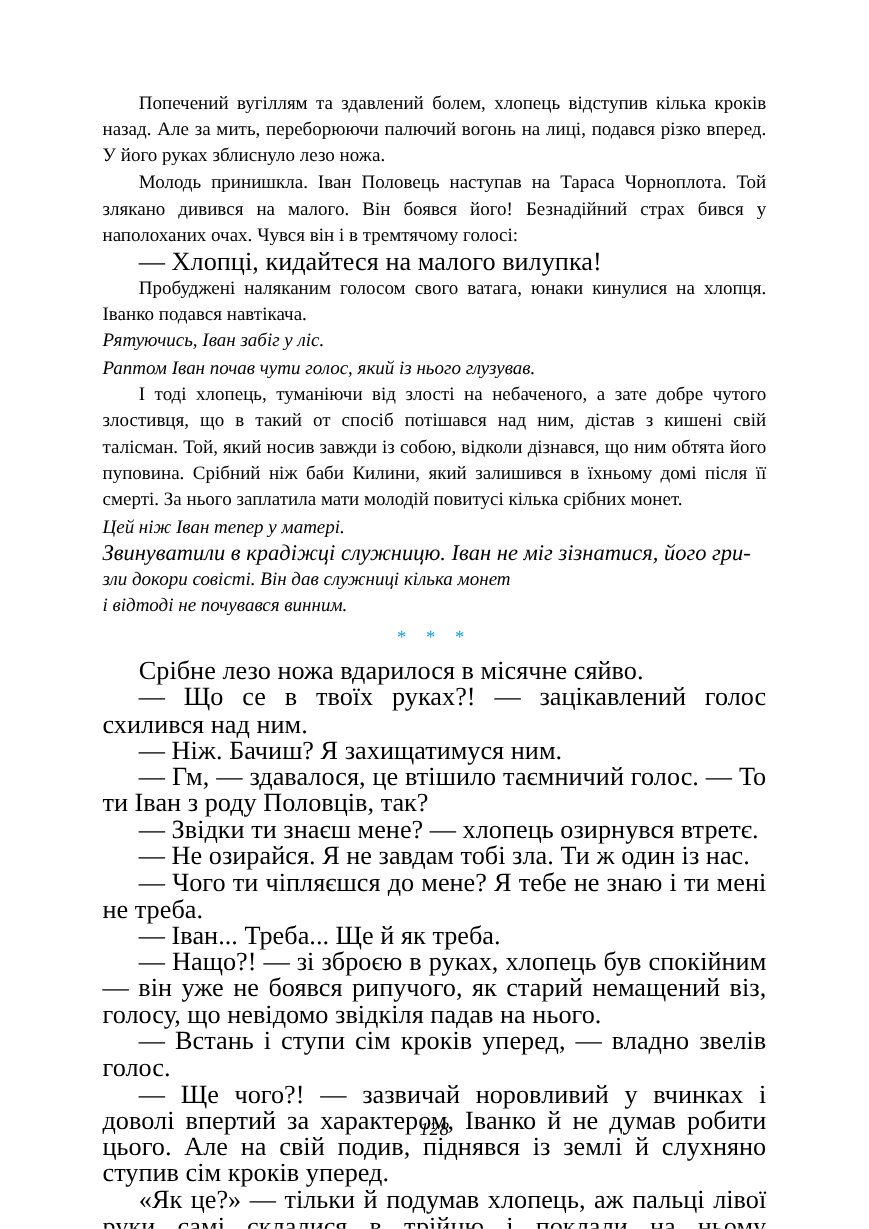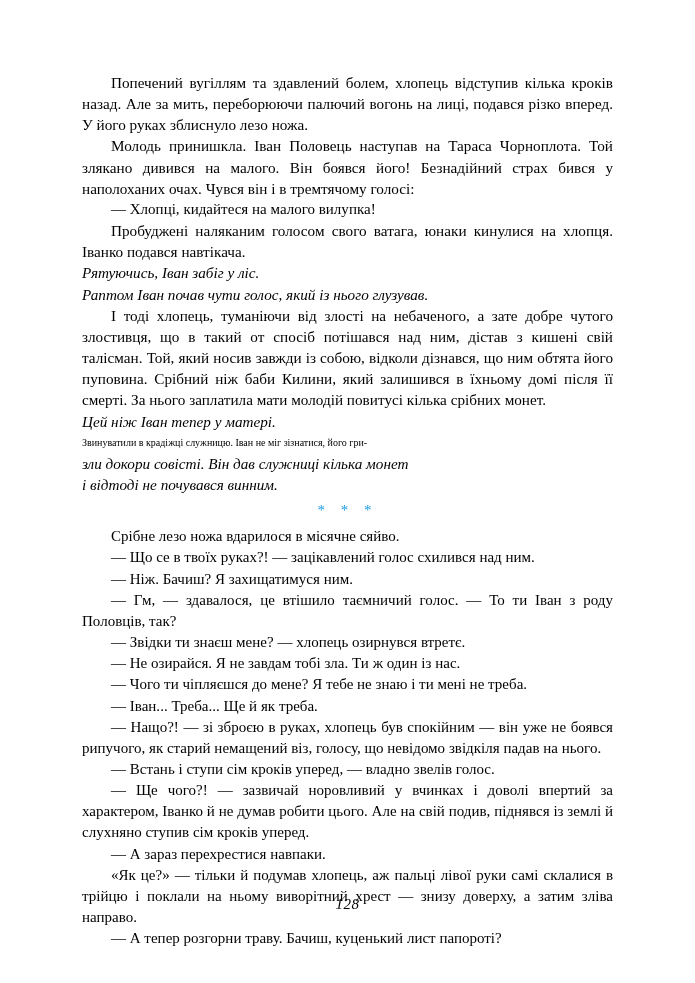--- a/index.html
+++ b/index.html
@@ -37,43 +37,44 @@
     line-height: 21.15px;
     text-align: justify;
     text-justify: inter-word;
     text-indent: 29px;
     hyphens: manual;
     letter-spacing: 0.01px;
   }
 
   p.dialogue {
     margin: 0;
-    font-size: 15px;
+    font-size: 21px;
     line-height: 21.15px;
     text-align: justify;
     text-indent: 29px;
     letter-spacing: 0.01px;
   }
 
   .quote-block {
     margin: 0;
   }
 
   p.quote-line {
     margin: 0;
     font-size: 15.2px;
     line-height: 21.15px;
     font-style: italic;
     text-indent: 0;
   }
 
   p.quote-just {
     margin: 0;
-    font-size: 10px;
+    font-size: 18px;
     line-height: 21.15px;
+    font-style: italic;
     text-align: justify;
     text-indent: 0;
   }
 
   .stars {
     text-align: center;
     color: #1b9ae0;
     font-size: 15px;
     line-height: 21.15px;
     letter-spacing: 6px;
@@ -128,21 +129,20 @@
     <p class="dialogue">— Що се в твоїх руках?! — зацікавлений голос схилився над ним.</p>
     <p class="dialogue">— Ніж. Бачиш? Я захищатимуся ним.</p>
     <p class="dialogue">— Гм, — здавалося, це втішило таємничий голос. — То ти Іван з роду Половців, так?</p>
     <p class="dialogue">— Звідки ти знаєш мене? — хлопець озирнувся втретє.</p>
     <p class="dialogue">— Не озирайся. Я не завдам тобі зла. Ти ж один із нас.</p>
     <p class="dialogue">— Чого ти чіпляєшся до мене? Я тебе не знаю і ти мені не треба.</p>
     <p class="dialogue">— Іван... Треба... Ще й як треба.</p>
     <p class="dialogue">— Нащо?! — зі зброєю в руках, хлопець був спокійним — він уже не боявся рипучого, як старий немащений віз, голосу, що невідомо звідкіля падав на нього.</p>
     <p class="dialogue">— Встань і ступи сім кроків уперед, — владно звелів голос.</p>
     <p class="dialogue">— Ще чого?! — зазвичай норовливий у вчинках і доволі впертий за характером, Іванко й не думав робити цього. Але на свій подив, піднявся із землі й слухняно ступив сім кроків уперед.</p>
-    <p class="dialogue">— А зараз перехрестися навпаки.</p>
     <p class="dialogue">«Як це?» — тільки й подумав хлопець, аж пальці лівої руки самі склалися в трійцю і поклали на ньому виворітний хрест — знизу доверху, а затим зліва направо.</p>
     <p class="dialogue">— А тепер розгорни траву. Бачиш, куценький лист папороті?</p>
 
   </div>
 
   <div class="page-number">128</div>
 
 </div>
 
 </body></html>

